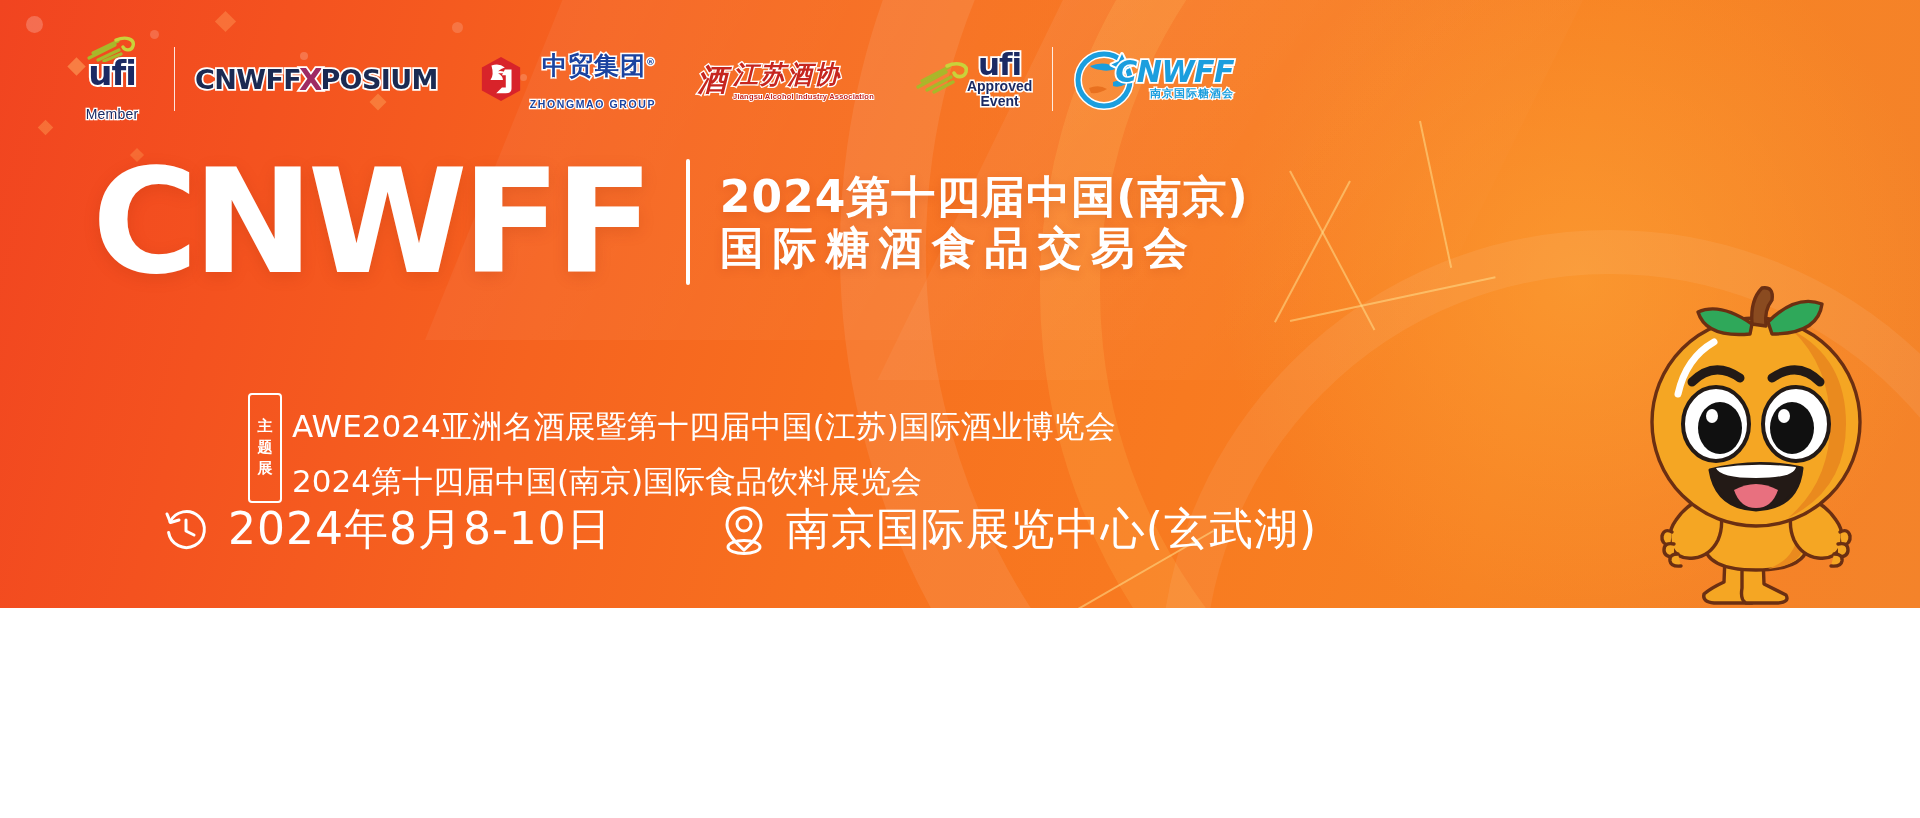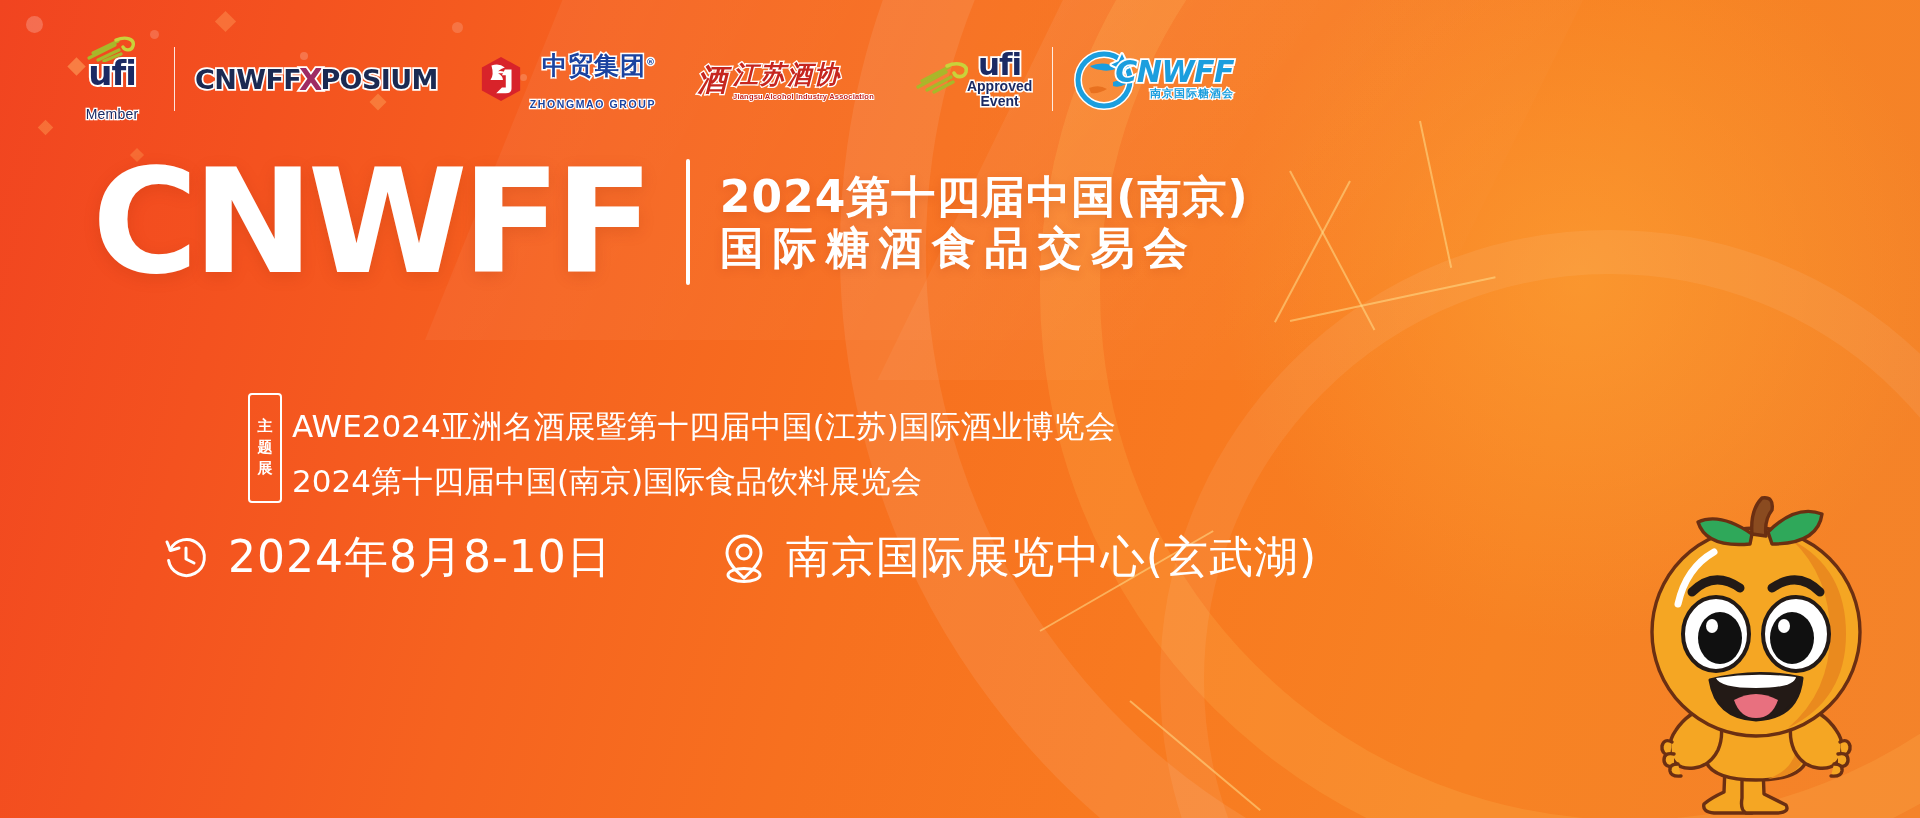--- a/index.html
+++ b/index.html
@@ -3,21 +3,21 @@
 <meta charset="utf-8">
 <style>
   * { box-sizing: border-box; margin: 0; padding: 0; }
   html, body {
     width: 1920px; height: 818px;
     overflow: hidden;
     font-family: "Liberation Sans", sans-serif;
   }
   #banner {
     position: relative;
-    width: 1920px; height: 818px;
+    width: 1920px; height: 608px;
     background: linear-gradient(105deg,
         #f14420 0%, #f4521f 14%, #f6631f 30%,
         #f7701f 46%, #f87a20 62%, #f78223 78%, #f4832a 100%);
     overflow: hidden;
   }
   
   .swoosh {
     position: absolute;
     border-radius: 50%;
     border-style: solid;
@@ -262,21 +262,21 @@
     font-weight: 500;
     color: #ffffff;
     line-height: 1.38;
     white-space: nowrap;
     margin-top: 12px;
   }
 
   
   #info-row {
     position: absolute;
-    left: 162px; top: 528px;
+    left: 162px; top: 500px;
     display: flex; align-items: center;
     z-index: 5;
     text-align: center;
   }
   .info-item { display: flex; align-items: center; }
   .info-text {
     font-family: "DejaVu Sans", sans-serif;
     font-size: 44px;
     font-weight: 500;
     color: #ffffff;

